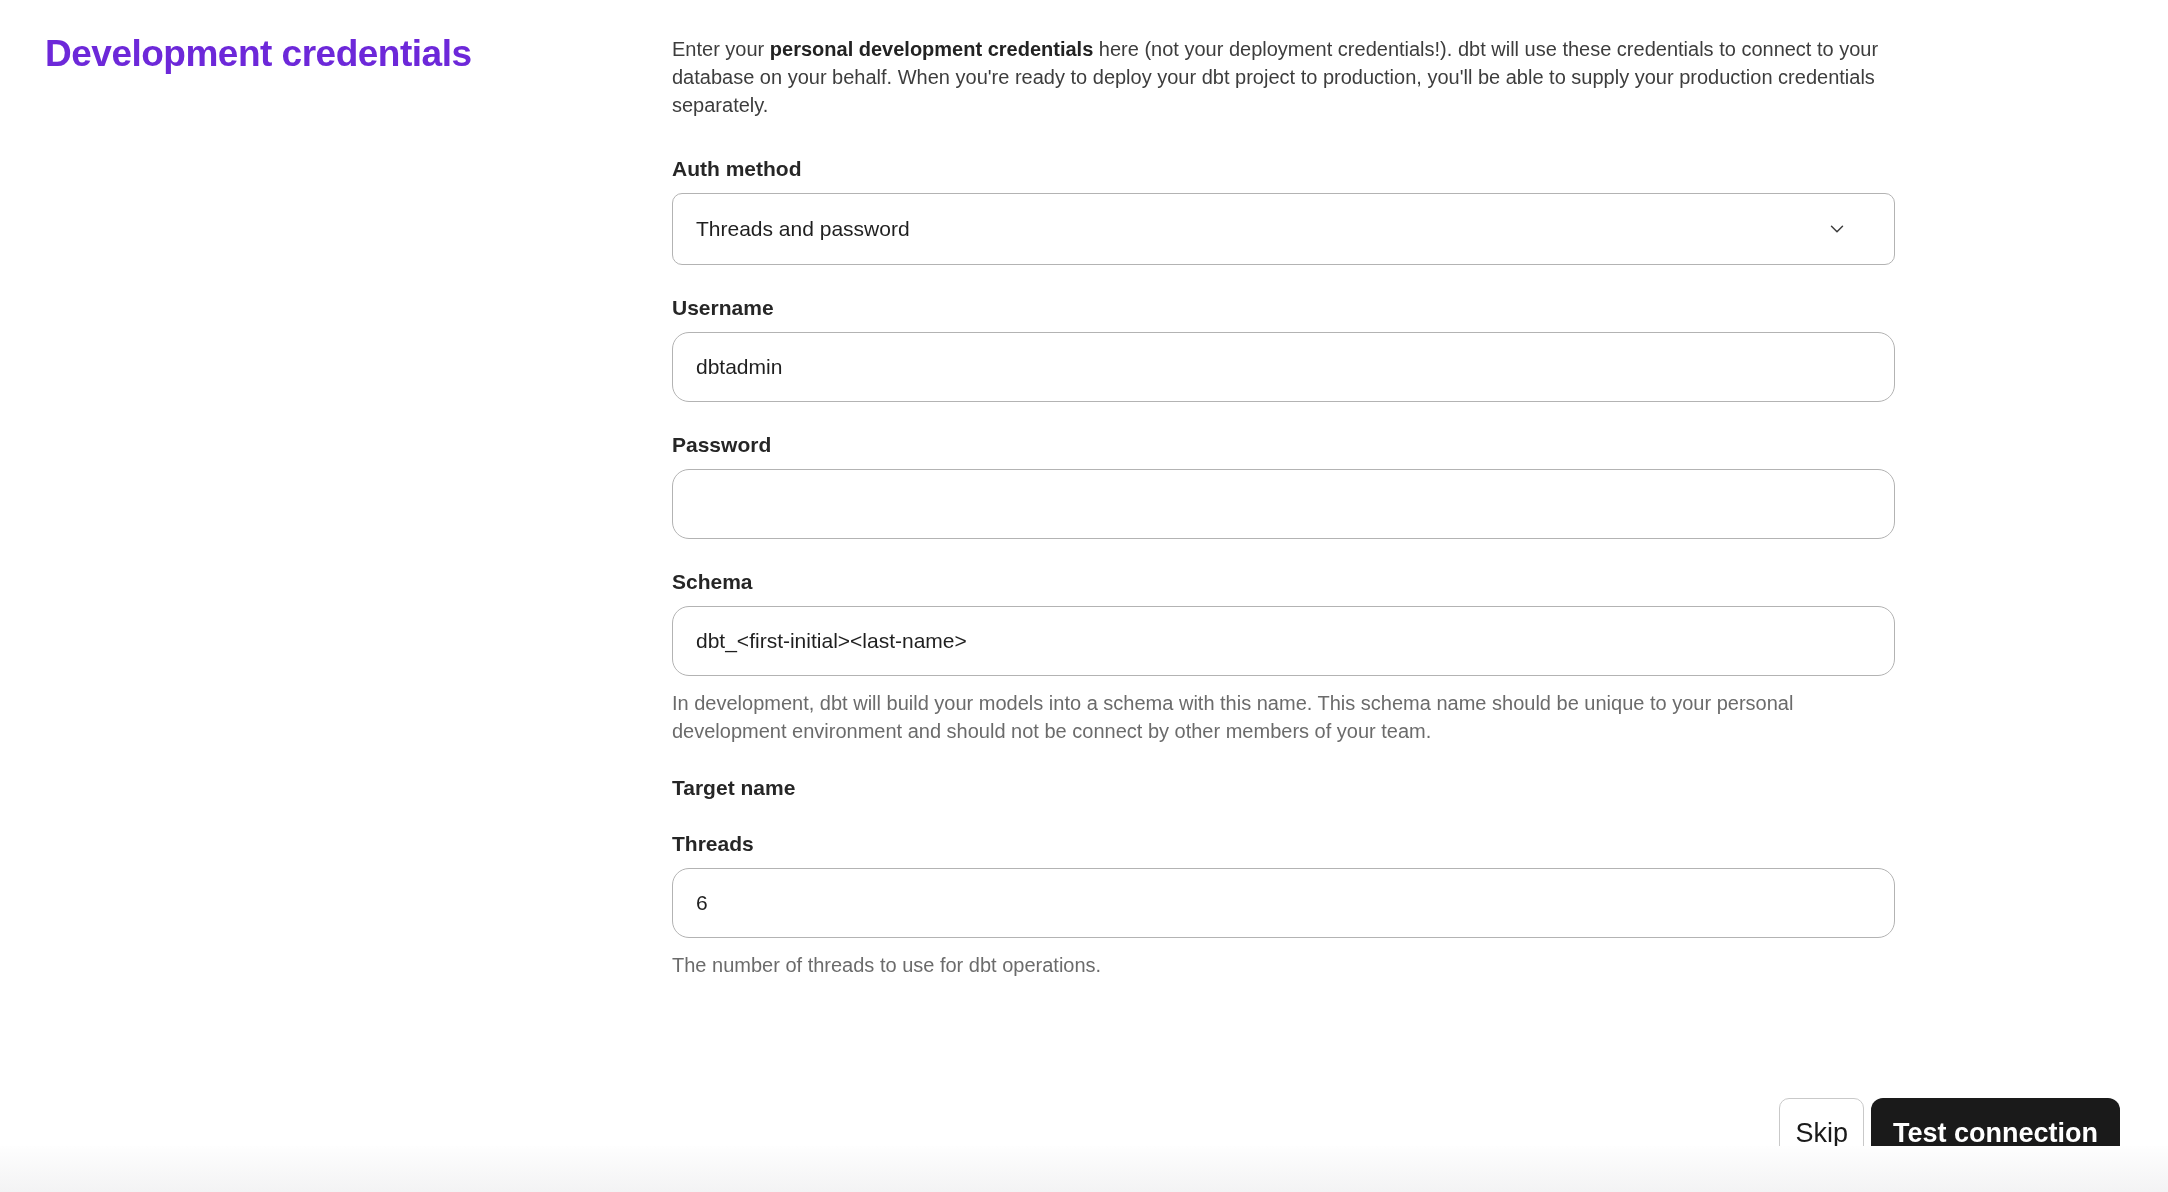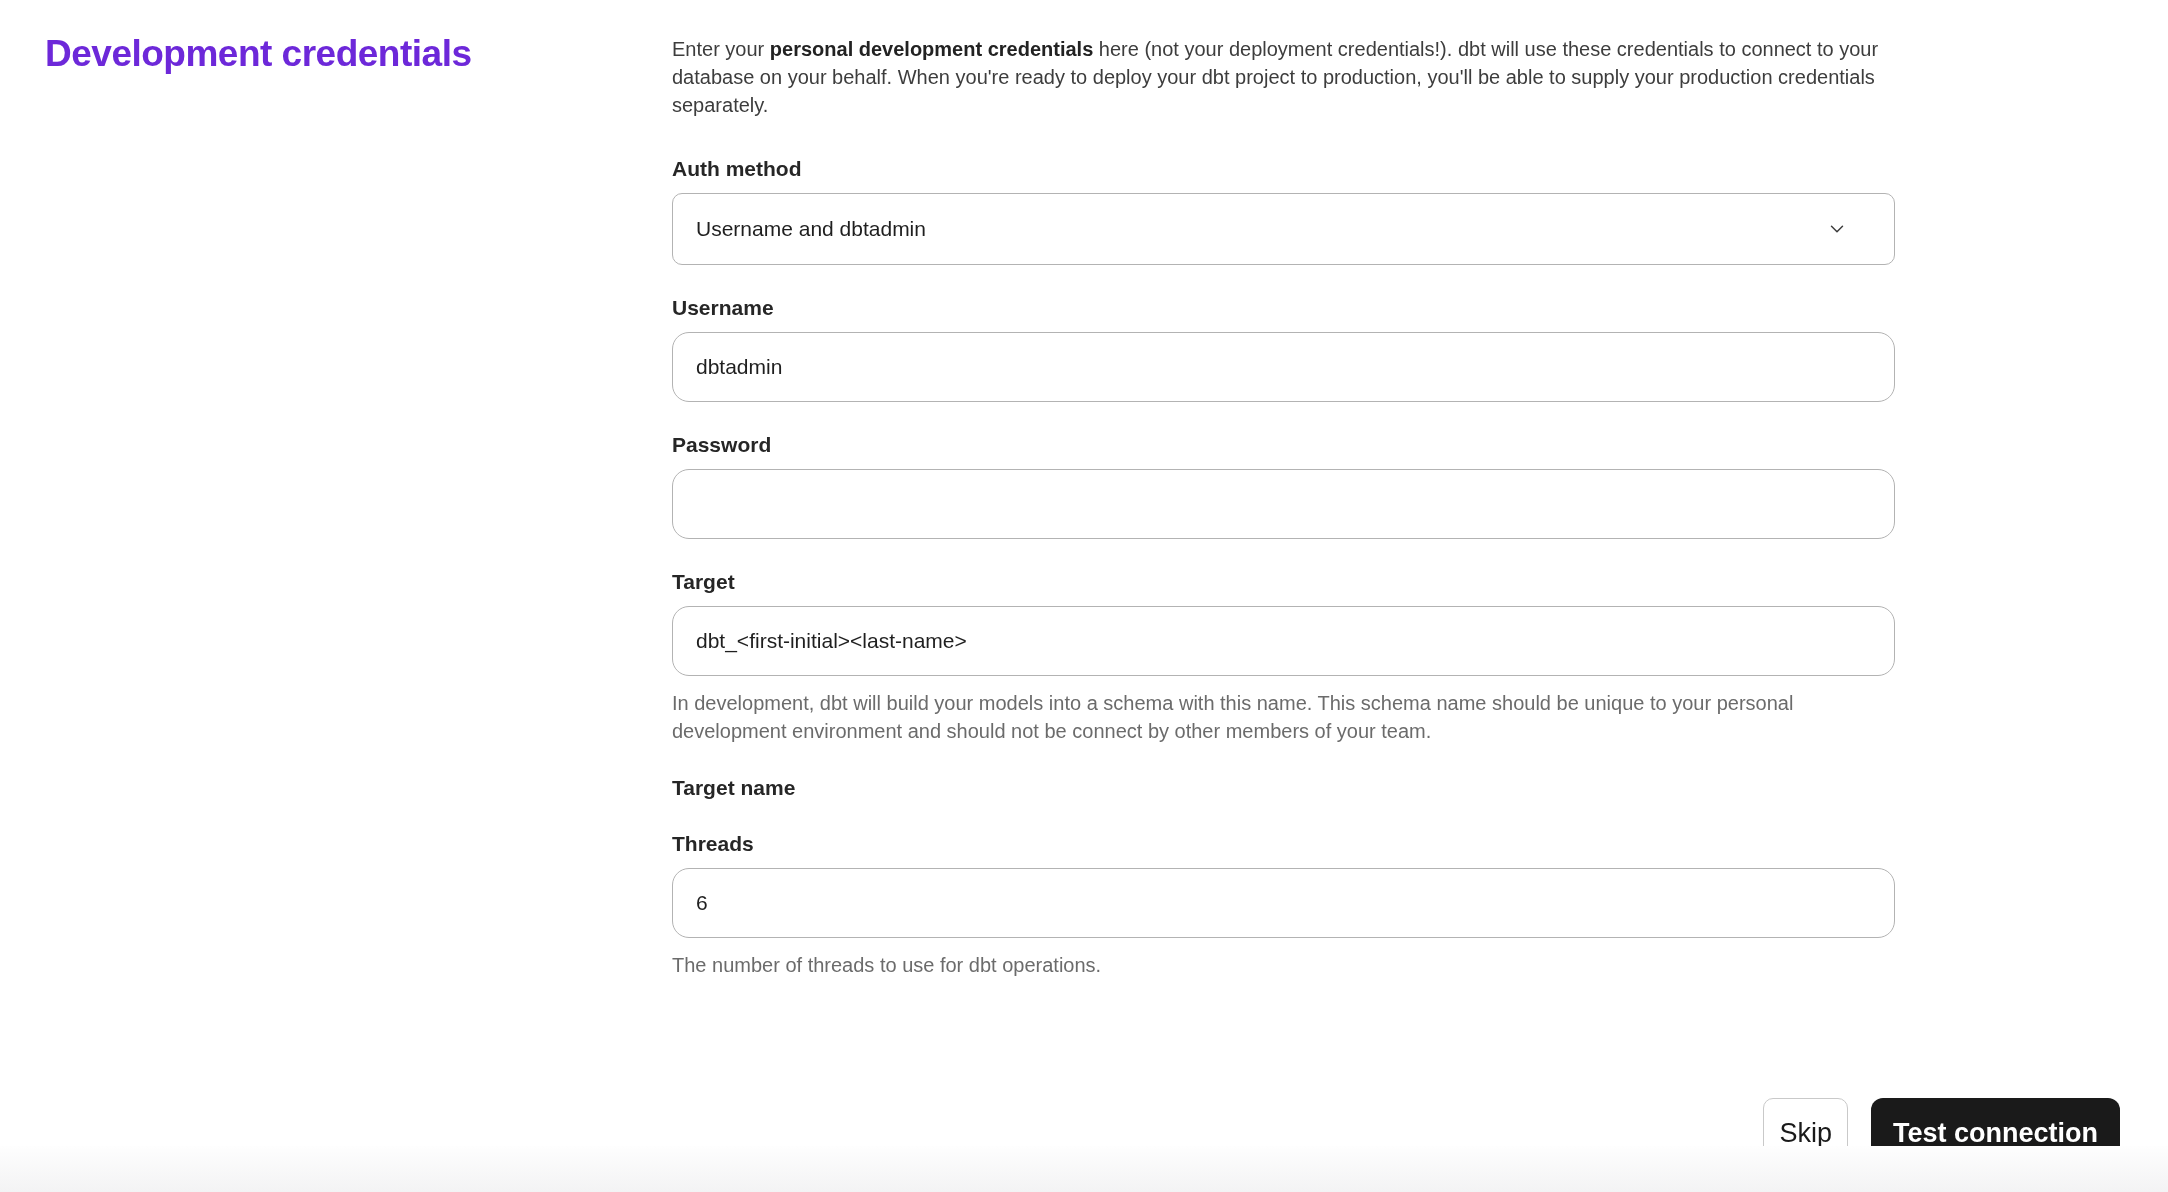--- a/index.html
+++ b/index.html
@@ -91,21 +91,21 @@
     font-size: 20px;
     line-height: 28px;
     color: #6b6b6b;
     margin-top: 13px;
   }
   .actions {
     position: absolute;
     top: 1098px;
     right: 48px;
     display: flex;
-    gap: 23px;
+    gap: 7px;
     align-items: flex-start;
   }
   .btn {
     font-family: "Liberation Sans", sans-serif;
     height: 70px;
     display: inline-flex;
     align-items: center;
     justify-content: center;
     cursor: pointer;
   }
@@ -146,41 +146,41 @@
     <h1 class="page-title">Development credentials</h1>
   </div>
 
   <div class="right-col">
 
     <p class="intro"><span>Enter your </span><b>personal development credentials</b><span> here (not your deployment credentials!). dbt will use these credentials to connect to your database on your behalf. When you're ready to deploy your dbt project to production, you'll be able to supply your production credentials separately.</span></p>
 
     <div class="field">
       <span class="field-label">Auth method</span>
       <div class="select-box">
-        <span>Username and dbtadmin</span>
+        <span>Threads and password</span>
         <span class="select-chevron">
           <svg width="22" height="22" viewBox="0 0 24 24" fill="none" stroke="#3c3c3c" stroke-width="1.6" stroke-linecap="round" stroke-linejoin="round">
             <polyline points="6 9 12 15 18 9"></polyline>
           </svg>
         </span>
       </div>
     </div>
 
     <div class="field">
       <label class="field-label">Username</label>
       <input type="text" class="text-input" value="dbtadmin" style="">
     </div>
 
     <div class="field">
       <label class="field-label">Password</label>
       <input type="password" class="text-input" value="" style="">
     </div>
 
     <div class="field">
-      <label class="field-label">Target</label>
+      <label class="field-label">Schema</label>
       <input type="text" class="text-input" value="dbt_&lt;first-initial&gt;&lt;last-name&gt;" style="">
       <p class="help-text">In development, dbt will build your models into a schema with this name. This schema name should be unique to your personal development environment and should not be connect by other members of your team.</p>
     </div>
 
     <div class="field">
       <label class="field-label">Target name</label>
     </div>
 
     <div class="field">
       <label class="field-label">Threads</label>

